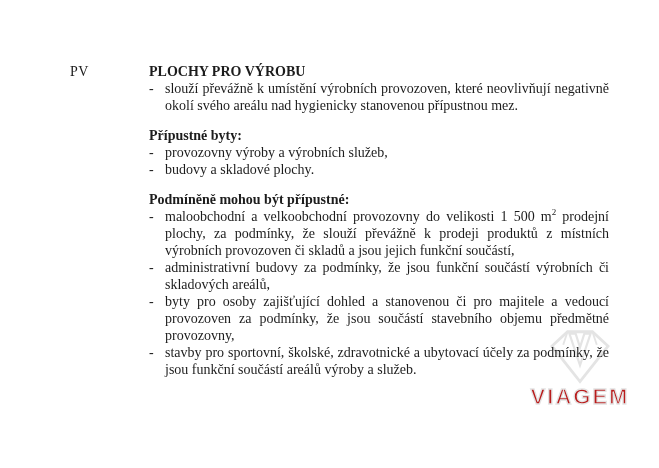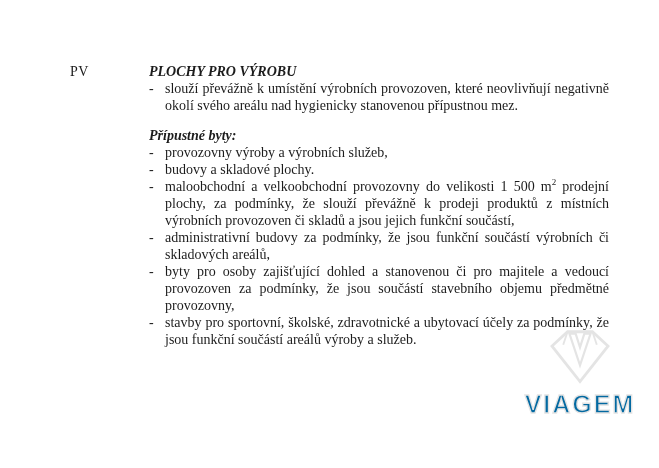--- a/index.html
+++ b/index.html
@@ -25,21 +25,20 @@
     position: absolute;
     left: 149px;
     top: 63px;
     width: 460px;
   }
   .heading {
     font-weight: bold;
     margin: 0;
     font-size: 14px;
     line-height: 17px;
-    font-style: italic;
   }
   .heading.spaced { margin-top: 13px; }
   .bullet { display: flex; }
   .bullet .dash {
     width: 16px;
     flex-shrink: 0;
   }
   .bullet .text {
     flex: 1;
     text-align: justify;
@@ -52,26 +51,26 @@
   .watermark {
     position: absolute;
     left: 516px;
     top: 328px;
     width: 128px;
     text-align: center;
     pointer-events: none;
   }
   .watermark svg { display: block; margin: 0 auto; }
   .wm-label {
-    margin-top: 12px;
+    margin-top: 4px;
     font-family: "Liberation Sans", sans-serif;
     font-weight: bold;
-    font-size: 25px;
+    font-size: 22px;
     letter-spacing: 2px;
-    color: #0369a1;
+    color: #b91c1c;
     -webkit-text-stroke: 1.3px #e4e4e4;
   }
 </style>
 </head>
 <body>
 
 <div class="page">
 
   <div class="watermark">
     <svg width="64" height="56" viewBox="0 0 100 90" aria-hidden="true">
@@ -96,20 +95,21 @@
     <div class="heading spaced">Přípustné byty:</div>
     <div class="bullet">
       <span class="dash">-</span>
       <span class="text">provozovny výroby a výrobních služeb,</span>
     </div>
     <div class="bullet">
       <span class="dash">-</span>
       <span class="text">budovy a skladové plochy.</span>
     </div>
 
+    <div class="heading spaced">Podmíněně mohou být přípustné:</div>
     <div class="bullet">
       <span class="dash">-</span>
       <span class="text"><span>maloobchodní a velkoobchodní provozovny do velikosti 1&nbsp;500 m</span><span class="sup">2</span><span> prodejní plochy, za podmínky, že slouží převážně k prodeji produktů z místních výrobních provozoven či skladů a jsou jejich funkční součástí,</span></span>
     </div>
     <div class="bullet">
       <span class="dash">-</span>
       <span class="text">administrativní budovy za podmínky, že jsou funkční součástí výrobních či skladových areálů,</span>
     </div>
     <div class="bullet">
       <span class="dash">-</span>

